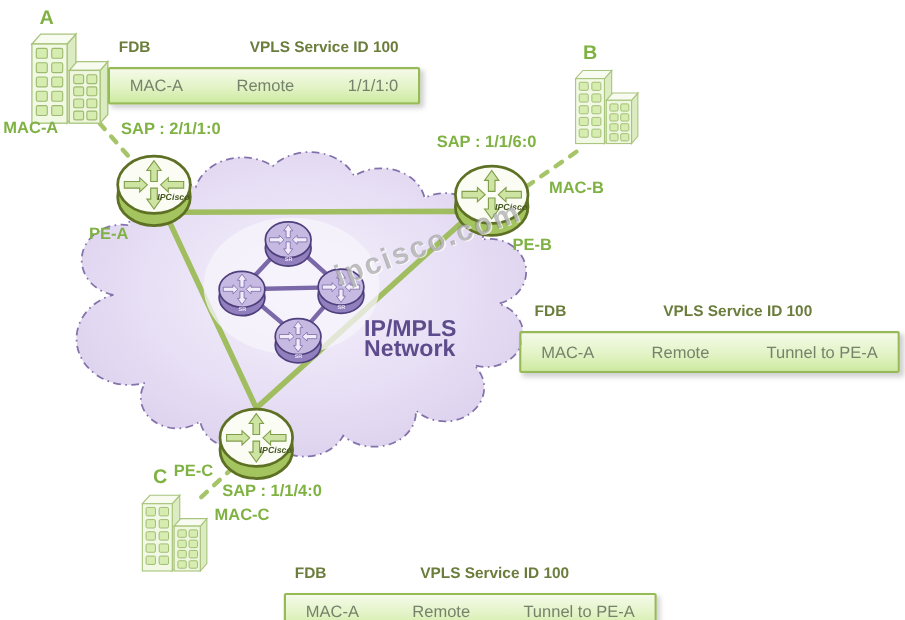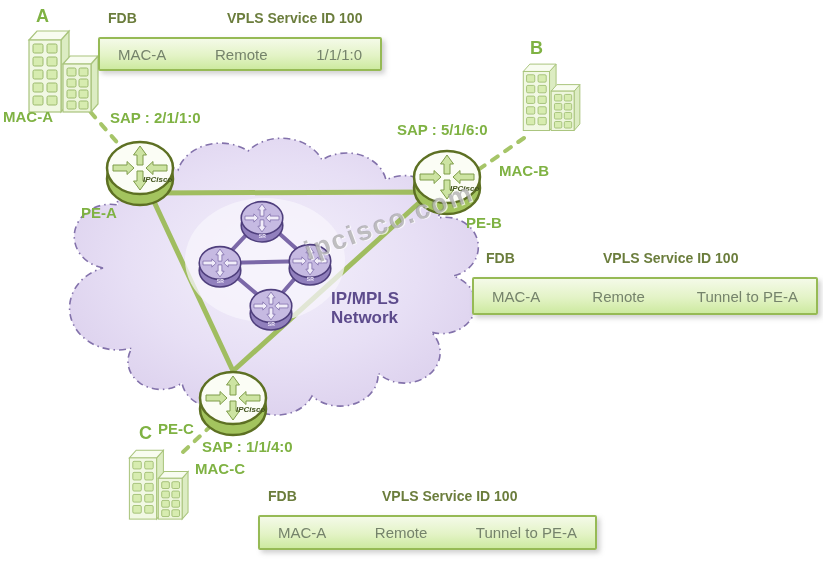--- a/index.html
+++ b/index.html
@@ -4,25 +4,25 @@
 <style>
   html,body{margin:0;padding:0;background:#fff;}
   #stage{
     position:relative;width:823px;height:564px;background:#ffffff;overflow:hidden;
     font-family:"Liberation Sans", sans-serif;
   }
   #shapes{position:absolute;left:0;top:0;z-index:1;}
   .lbl{position:absolute;z-index:3;font-weight:bold;color:#7fb243;font-size:15px;white-space:nowrap;}
   .lbl-letter{font-size:18px;}
   .cloud-label{
-    position:absolute;z-index:3;font-weight:bold;color:#5d4b8c;font-size:17px;line-height:19px;
+    position:absolute;z-index:3;font-weight:bold;color:#5d4b8c;font-size:21px;line-height:19px;
     white-space:nowrap;
   }
   .fdb{position:absolute;z-index:4;}
-  .fdb-head{position:relative;height:20px;font-weight:bold;color:#6b7d3c;font-size:14px;white-space:nowrap;}
+  .fdb-head{position:relative;height:20px;font-weight:bold;color:#6b7d3c;font-size:14px;white-space:nowrap;margin-top:24px;}
   .fdb-service{position:absolute;top:0;}
   .fdb-box{
     margin-top:7px;display:flex;align-items:center;justify-content:space-between;
     padding:0 18px;box-sizing:border-box;
     background:linear-gradient(180deg,#f4fae8 0%,#e3f3c6 55%,#cdeaa0 100%);
     border:2px solid #96ba55;border-radius:2px;
     box-shadow:3px 3px 5px rgba(120,120,120,0.35);
     font-size:15px;color:#75836b;white-space:nowrap;
   }
   .watermark{
@@ -158,21 +158,21 @@
       <text x="3" y="14" font-size="8" font-style="italic" font-weight="bold" fill="#44561f">IPCisco</text>
     </g>
   </svg>
 
   <div class="lbl lbl-letter" style="left:36px;top:6px;">A</div>
   <div class="lbl" style="left:3px;top:108px;">MAC-A</div>
   <div class="lbl" style="left:110px;top:109px;">SAP : 2/1/1:0</div>
   <div class="lbl" style="left:81px;top:204px;text-align:right;">PE-A</div>
 
   <div class="lbl lbl-letter" style="left:530px;top:38px;">B</div>
-  <div class="lbl" style="left:397px;top:121px;">SAP : 5/1/6:0</div>
+  <div class="lbl" style="left:397px;top:121px;">SAP : 1/1/6:0</div>
   <div class="lbl" style="left:499px;top:162px;">MAC-B</div>
   <div class="lbl" style="left:466px;top:214px;">PE-B</div>
 
   <div class="lbl" style="left:158px;top:384px;margin-top:36px;">PE-C</div>
   <div class="lbl" style="left:202px;top:438px;text-align:right;">SAP : 1/1/4:0</div>
   <div class="lbl" style="left:195px;top:460px;">MAC-C</div>
   <div class="lbl lbl-letter" style="left:139px;top:423px;">C</div>
 
   <div class="cloud-label" style="left:331px;top:289px;">
     <div>IP/MPLS</div>

